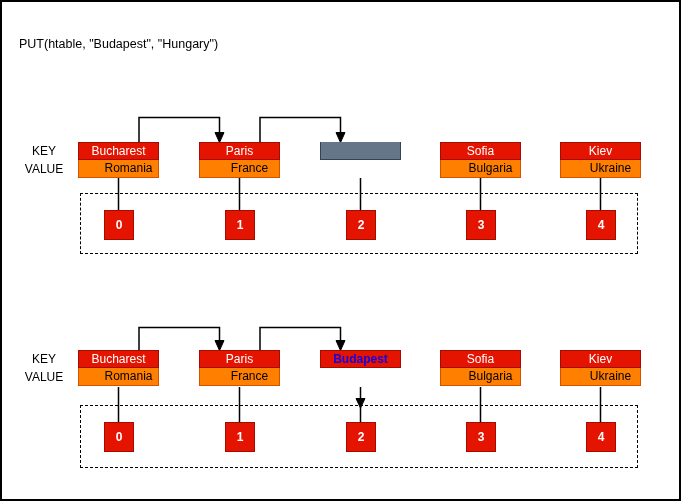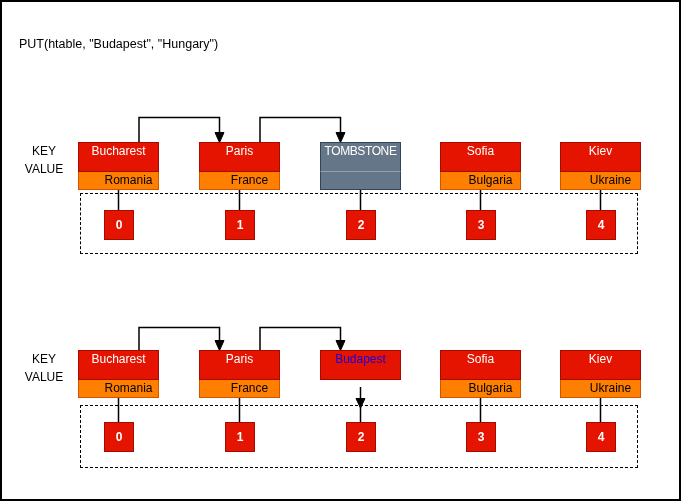--- a/index.html
+++ b/index.html
@@ -8,35 +8,35 @@
     font-family:"Liberation Sans",sans-serif;color:#000;overflow:hidden;
   }
   .frame{position:absolute;left:0;top:0;right:0;bottom:0;border:2px solid #000;pointer-events:none;}
   .title{position:absolute;left:19px;top:37px;font-size:12.5px;line-height:14px;white-space:pre;}
   .row-label{position:absolute;left:4px;width:80px;text-align:center;font-size:12px;line-height:18px;}
   .svg-layer{position:absolute;left:0;top:0;width:681px;height:501px;pointer-events:none;}
   .svg-layer path{stroke:#000;stroke-width:1.5;fill:none;}
   .svg-layer polygon{fill:#000;stroke:#000;}
   .cell{position:absolute;width:81px;height:36px;}
   .cell-key{
-    height:30px;background:var(--key_fill);border:1px solid var(--key_border);
+    height:18px;background:var(--key_fill);border:1px solid var(--key_border);
     box-sizing:border-box;color:var(--key_text);text-align:center;
     font-size:12px;line-height:16px;overflow:hidden;white-space:nowrap;
   }
   .cell-value{
     height:18px;background:var(--value_fill);border:1px solid var(--value_border);border-top:none;
     box-sizing:border-box;color:var(--value_text);text-align:center;
     font-size:12px;line-height:16px;overflow:hidden;white-space:nowrap;padding-left:20px;
   }
   .tombstone .cell-key{
     background:var(--tombstone_fill);border-color:var(--tombstone_border);
     border-bottom:1px solid #94a0ad;color:var(--tombstone_text);letter-spacing:-0.4px;
   }
   .tombstone .cell-value{background:var(--tombstone_fill);border-color:var(--tombstone_border);border-top:none;}
-  .inserted .cell-key,.inserted .cell-value{color:var(--inserted_text);}
+  .inserted .cell-key,.inserted .cell-value{color:var(--inserted_text);font-weight:bold;}
   .bucket-box{position:absolute;left:80px;width:558px;border:1px dashed #000;box-sizing:border-box;}
   .idx{
     position:absolute;width:30px;height:30px;background:var(--index_fill);
     border:1px solid var(--key_border);box-sizing:border-box;color:var(--index_text);
     font-size:12px;font-weight:bold;text-align:center;line-height:28px;
   }
 </style>
 </head>
 <body>
 
@@ -79,21 +79,20 @@
 
     <div class="cell" style="left:78px;top:142px">
       <div class="cell-key">Bucharest</div>
       <div class="cell-value">Romania</div>
     </div>
     <div class="cell" style="left:199px;top:142px">
       <div class="cell-key">Paris</div>
       <div class="cell-value">France</div>
     </div>
     <div class="cell tombstone" style="left:320px;top:142px">
-      <div class="cell-key">TOMBSTONE</div>
       <div class="cell-value"></div>
     </div>
     <div class="cell" style="left:440px;top:142px">
       <div class="cell-key">Sofia</div>
       <div class="cell-value">Bulgaria</div>
     </div>
     <div class="cell" style="left:560px;top:142px">
       <div class="cell-key">Kiev</div>
       <div class="cell-value">Ukraine</div>
     </div>

